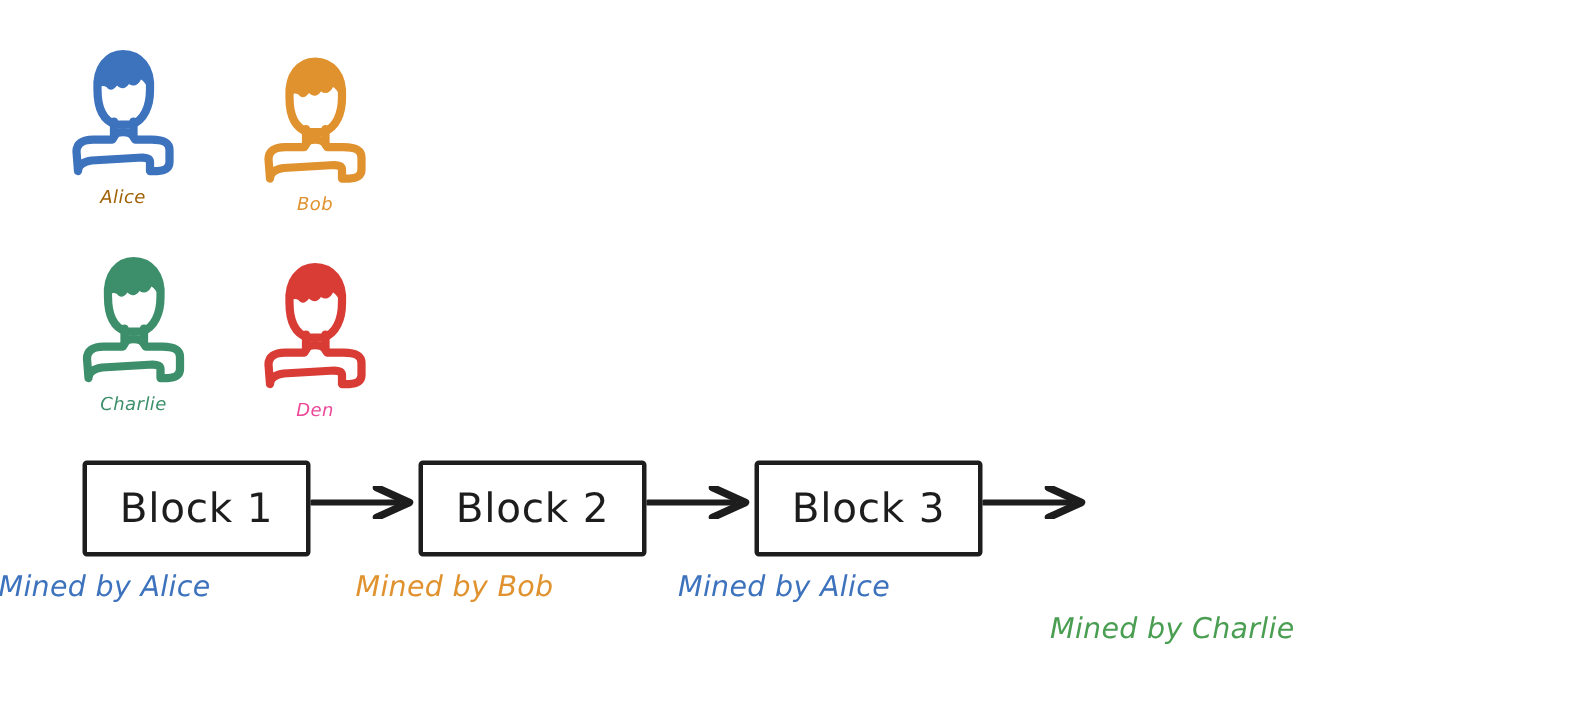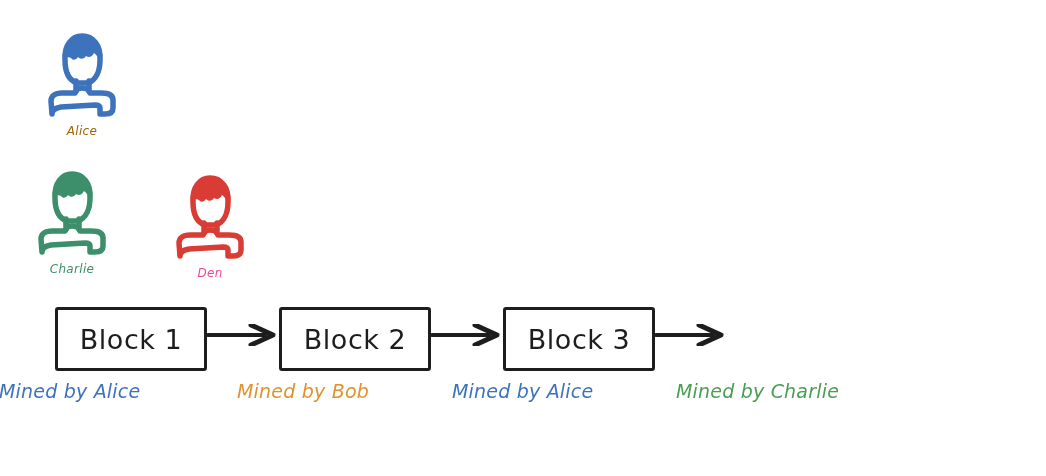--- a/index.html
+++ b/index.html
@@ -42,21 +42,21 @@
     font-size: 12px;
     line-height: 14px;
     font-family: "DejaVu Sans", sans-serif;
     font-style: italic;
     letter-spacing: 0.3px;
     margin-top: -4px;
   }
 
   .p-alice   { left: 22px;  top: 28px;  }
   .p-bob     { left: 150px; top: 33px;  }
-  .p-charlie { left: 12px;  top: 166px; }
+  .p-charlie { left: 29px;  top: 166px; }
   .p-den     { left: 150px; top: 170px; }
 
   
   #chain {
     position: absolute;
     left: 0;
     top: 295px;
     width: 1046px;
     height: 140px;
   }
@@ -110,41 +110,54 @@
   }
 
   .g1 { left: 0px;   }
   .g2 { left: 224px; }
   .g3 { left: 448px; }
   .g4 { left: 672px; }
 
   .g1 .caption { left: -1px;  }
   .g2 .caption { left: 13px;  }
   .g3 .caption { left: 4px;   }
-  .g4 .caption { left: 4px;  }
+  .g4 .caption { left: 28px; margin-top: 28px;  }
 </style>
 </head>
 <body>
 
 <div id="participants">
 
   <div class="participant p-alice">
     <span class="avatar-wrap">
       <svg width="78" height="96" viewBox="0 0 78 96" aria-hidden="true">
         <g fill="none" stroke="#3d72bd" stroke-width="5.5" stroke-linecap="round" stroke-linejoin="round">
           <path d="M22 32 C21 17 29 8 39 8 C50 8 58 17 57 32 C57 43 53 52 45 55 L34 55 C25 52 22 43 22 32 Z"></path>
           <path d="M33 53 L33 63 M46 53 L46 63"></path>
           <path d="M8 73 C8 68 12 65 19 65 L32 65 C34 61 35 60 39 60 C43 60 45 61 47 65 L58 65 C66 65 70 67 70 72 L70 80 C70 84 67 86 62 86 L57 86 L57 80 C57 78 55 77 52 77 L18 79 C12 80 9 82 9 86 Z"></path>
         </g>
         <path d="M22 31 C21 16 29 7 39 7 C50 7 58 16 57 31 C55 30 53 26 51 25 C49 29 46 30 43 28 C41 31 38 32 35 29 C33 32 30 33 28 30 C26 29 24 29 22 31 Z" fill="#3d72bd"></path>
       </svg>
     </span>
     <span class="participant-name" style="color:#a16207">Alice</span>
   </div>
 
+  <div class="participant p-bob">
+    <span class="avatar-wrap">
+      <svg width="78" height="96" viewBox="0 0 78 96" aria-hidden="true">
+        <g fill="none" stroke="#e0922f" stroke-width="5.5" stroke-linecap="round" stroke-linejoin="round">
+          <path d="M22 32 C21 17 29 8 39 8 C50 8 58 17 57 32 C57 43 53 52 45 55 L34 55 C25 52 22 43 22 32 Z"></path>
+          <path d="M33 53 L33 63 M46 53 L46 63"></path>
+          <path d="M8 73 C8 68 12 65 19 65 L32 65 C34 61 35 60 39 60 C43 60 45 61 47 65 L58 65 C66 65 70 67 70 72 L70 80 C70 84 67 86 62 86 L57 86 L57 80 C57 78 55 77 52 77 L18 79 C12 80 9 82 9 86 Z"></path>
+        </g>
+        <path d="M22 31 C21 16 29 7 39 7 C50 7 58 16 57 31 C55 30 53 26 51 25 C49 29 46 30 43 28 C41 31 38 32 35 29 C33 32 30 33 28 30 C26 29 24 29 22 31 Z" fill="#e0922f"></path>
+      </svg>
+    </span>
+    <span class="participant-name" style="color:#e0922f">Bob</span>
+  </div>
 
   <div class="participant p-charlie">
     <span class="avatar-wrap">
       <svg width="78" height="96" viewBox="0 0 78 96" aria-hidden="true">
         <g fill="none" stroke="#3c8f6a" stroke-width="5.5" stroke-linecap="round" stroke-linejoin="round">
           <path d="M22 32 C21 17 29 8 39 8 C50 8 58 17 57 32 C57 43 53 52 45 55 L34 55 C25 52 22 43 22 32 Z"></path>
           <path d="M33 53 L33 63 M46 53 L46 63"></path>
           <path d="M8 73 C8 68 12 65 19 65 L32 65 C34 61 35 60 39 60 C43 60 45 61 47 65 L58 65 C66 65 70 67 70 72 L70 80 C70 84 67 86 62 86 L57 86 L57 80 C57 78 55 77 52 77 L18 79 C12 80 9 82 9 86 Z"></path>
         </g>
         <path d="M22 31 C21 16 29 7 39 7 C50 7 58 16 57 31 C55 30 53 26 51 25 C49 29 46 30 43 28 C41 31 38 32 35 29 C33 32 30 33 28 30 C26 29 24 29 22 31 Z" fill="#3c8f6a"></path>

